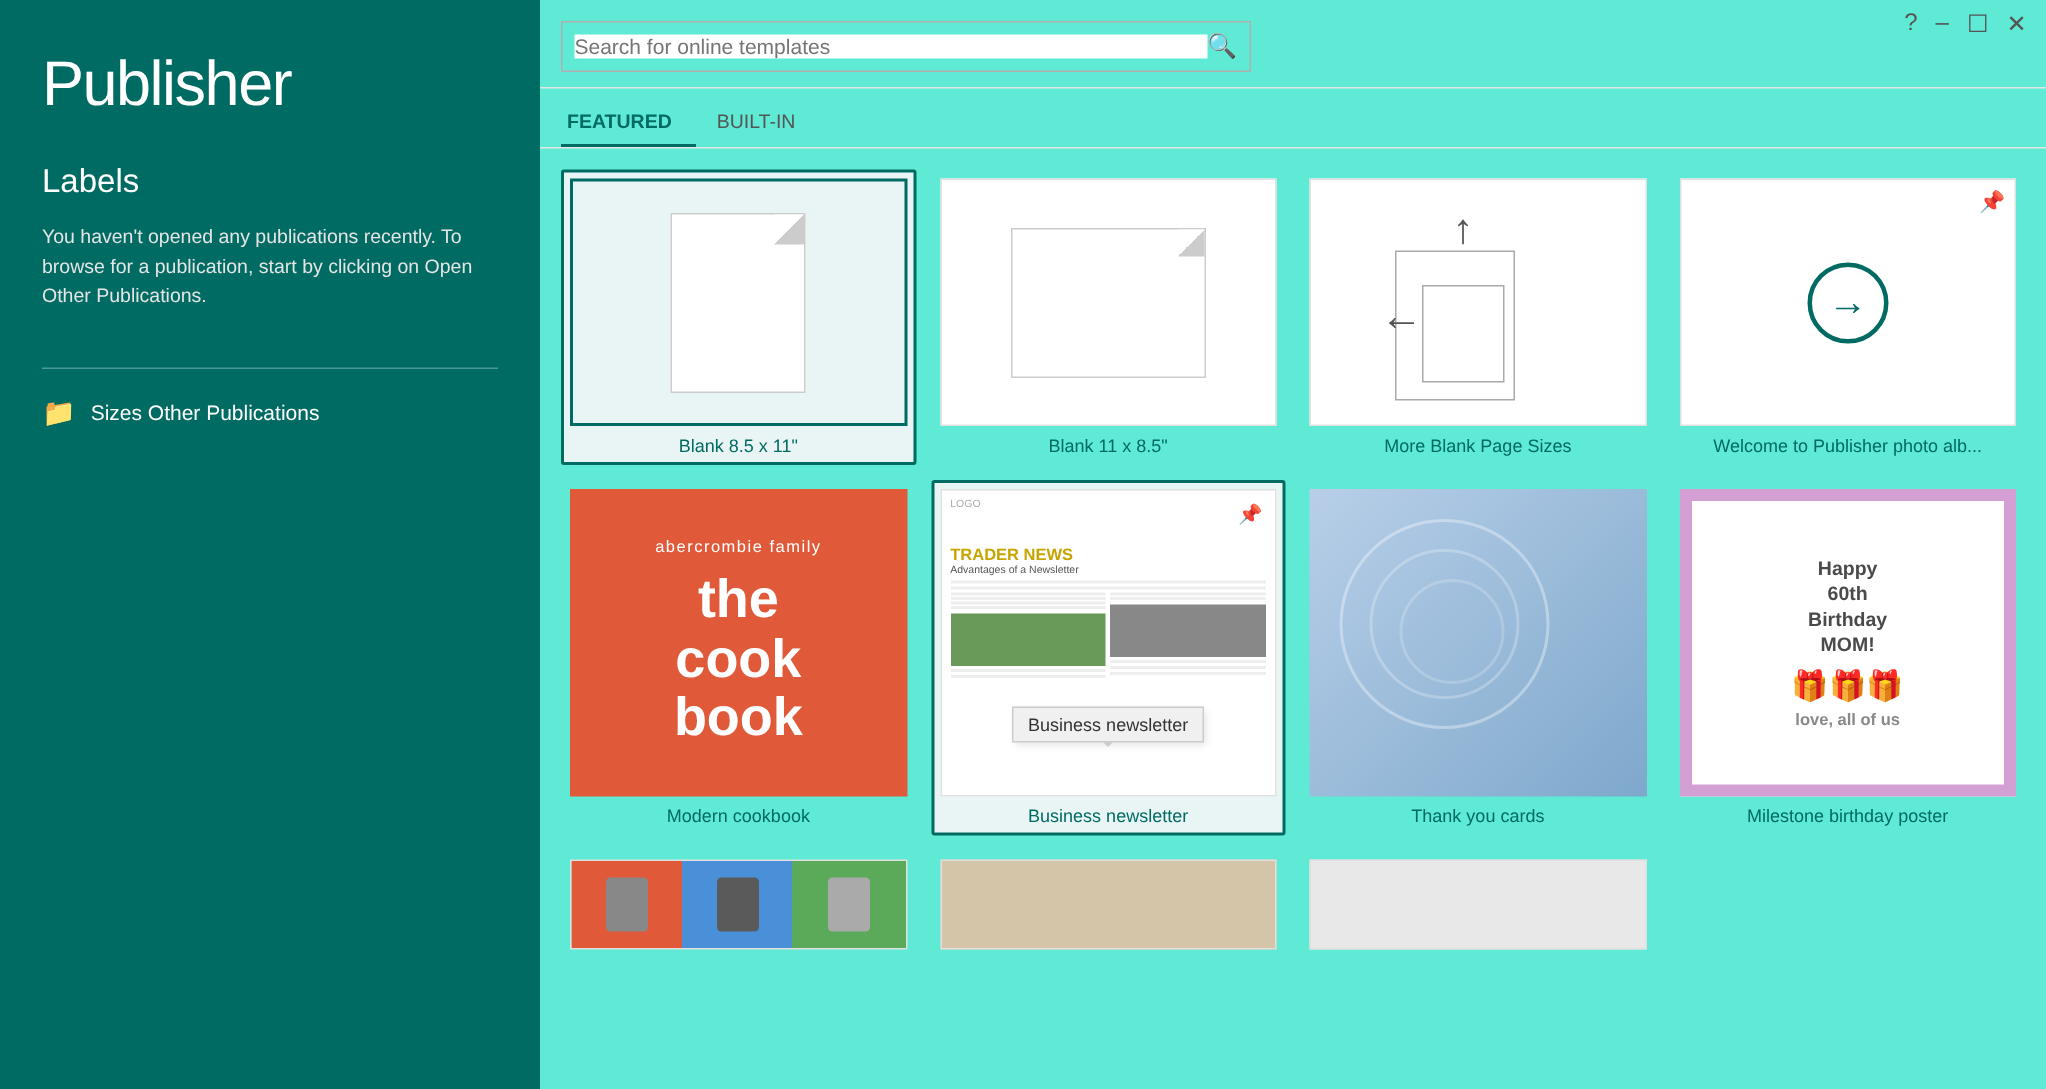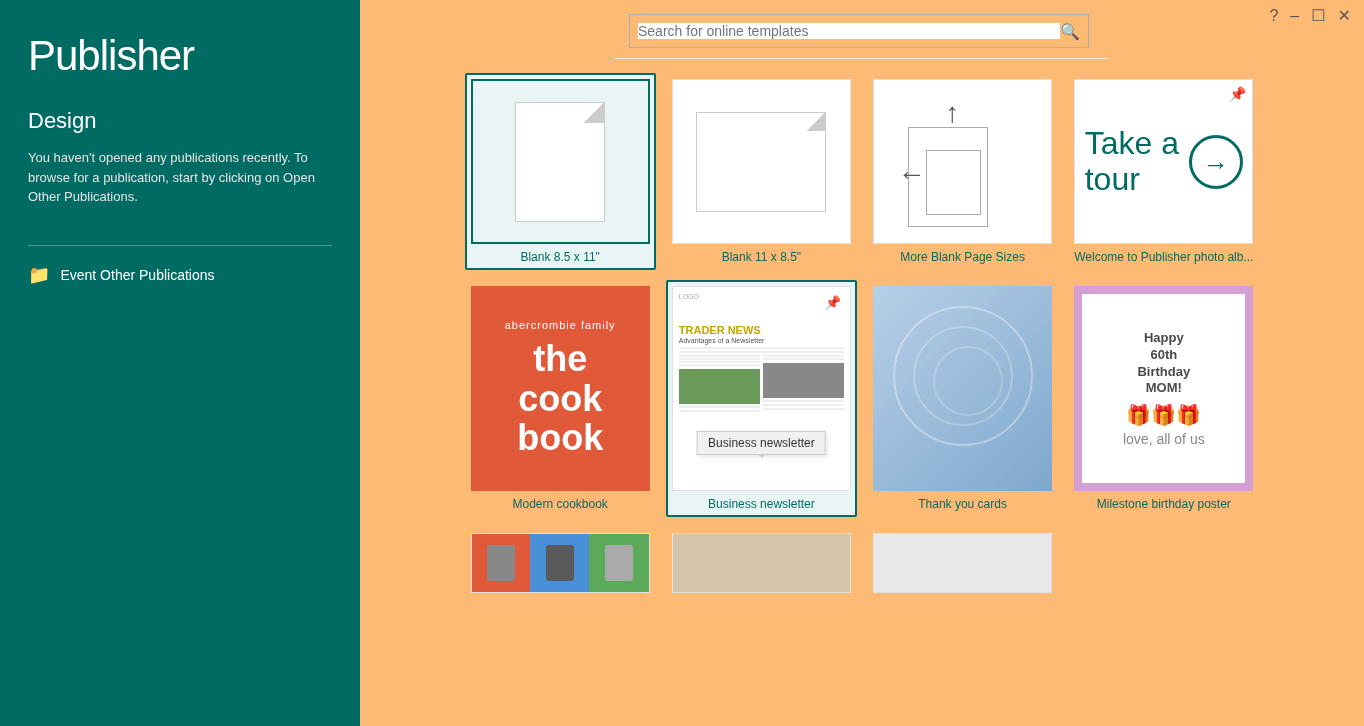--- a/index.html
+++ b/index.html
@@ -50,22 +50,21 @@
       border: none;
       padding: 0;
     }
 
     
     .main {
       flex: 1;
       display: flex;
       flex-direction: column;
       overflow: hidden;
-      background: #fdba74;
-      align-items: center;
+      background: #5eead4;
     }
 
     
     .main-header {
       padding: 14px 20px 0 14px;
       border-bottom: 1px solid #e5e5e5;
     }
     .search-row {
       display: flex;
       align-items: center;
@@ -378,40 +377,44 @@
 
 <div class="window-chrome">
   <button class="chrome-btn">?</button>
   <button class="chrome-btn">–</button>
   <button class="chrome-btn">☐</button>
   <button class="chrome-btn">✕</button>
 </div>
 
 <div class="sidebar">
   <div class="sidebar-title">Publisher</div>
-  <div class="sidebar-section-title">Design</div>
+  <div class="sidebar-section-title">Labels</div>
   <div class="sidebar-desc">You haven't opened any publications recently. To browse for a publication, start by clicking on Open Other Publications.</div>
   <hr class="sidebar-divider">
   <button class="open-other-btn">
     <span style="font-size:18px;">📁</span>
-    <span>Event Other Publications</span>
+    <span>Sizes Other Publications</span>
   </button>
 </div>
 
 <div class="main">
 
   <div class="main-header">
     <div class="search-row">
       <div class="search-box">
         <input class="search-input" type="text" placeholder="Search for online templates" style="">
         <button class="search-icon-btn">🔍</button>
       </div>
     </div>
   </div>
 
+  <div class="tabs-row">
+    <div class="tab active">FEATURED</div>
+    <div class="tab">BUILT-IN</div>
+  </div>
 
   <div class="templates-scroll">
 
     <div class="templates-grid">
 
       <div class="template-card selected">
         <div class="template-thumb" style="background:#e8f5f4; border:2px solid #006b63;">
           <div class="blank-page"></div>
         </div>
         <div class="template-label">Blank 8.5 x 11"</div>
@@ -433,21 +436,20 @@
             <div class="resize-arrow-left">←</div>
           </div>
         </div>
         <div class="template-label">More Blank Page Sizes</div>
       </div>
 
       <div class="template-card">
         <div class="template-thumb">
           <span class="pin-icon">📌</span>
           <div class="tour-content">
-            <div class="tour-text">Take a<br>tour</div>
             <div class="tour-arrow-circle">→</div>
           </div>
         </div>
         <div class="template-label">Welcome to Publisher photo alb...</div>
       </div>
 
     </div>
 
     <div class="second-row-grid">
 
@@ -505,21 +507,21 @@
         </div>
         <div class="template-label">Thank you cards</div>
       </div>
 
       <div class="template-card2">
         <div style="width:100%; height:205px; background:#fff; display:flex; flex-direction:column; align-items:center; justify-content:center; border:8px solid #d4a0d4; overflow:hidden; padding:8px;">
           <div style="font-size:13px; font-weight:700; color:#4a4a4a; text-align:center; line-height:1.3;">
             Happy<br>60th<br>Birthday<br>MOM!
           </div>
           <div style="font-size:20px; margin-top:6px;">🎁🎁🎁</div>
-          <div style="font-size:14px; color:#888; margin-top:4px;">love, all of us</div>
+          <div style="font-size:11px; color:#888; margin-top:4px;font-weight:bold;">love, all of us</div>
         </div>
         <div class="template-label">Milestone birthday poster</div>
       </div>
 
     </div>
 
     <div class="bottom-partial">
       <div class="template-card2">
         <div class="partial-thumb partial-colorful" style="width:100%;">
           <div class="partial-face"></div>

